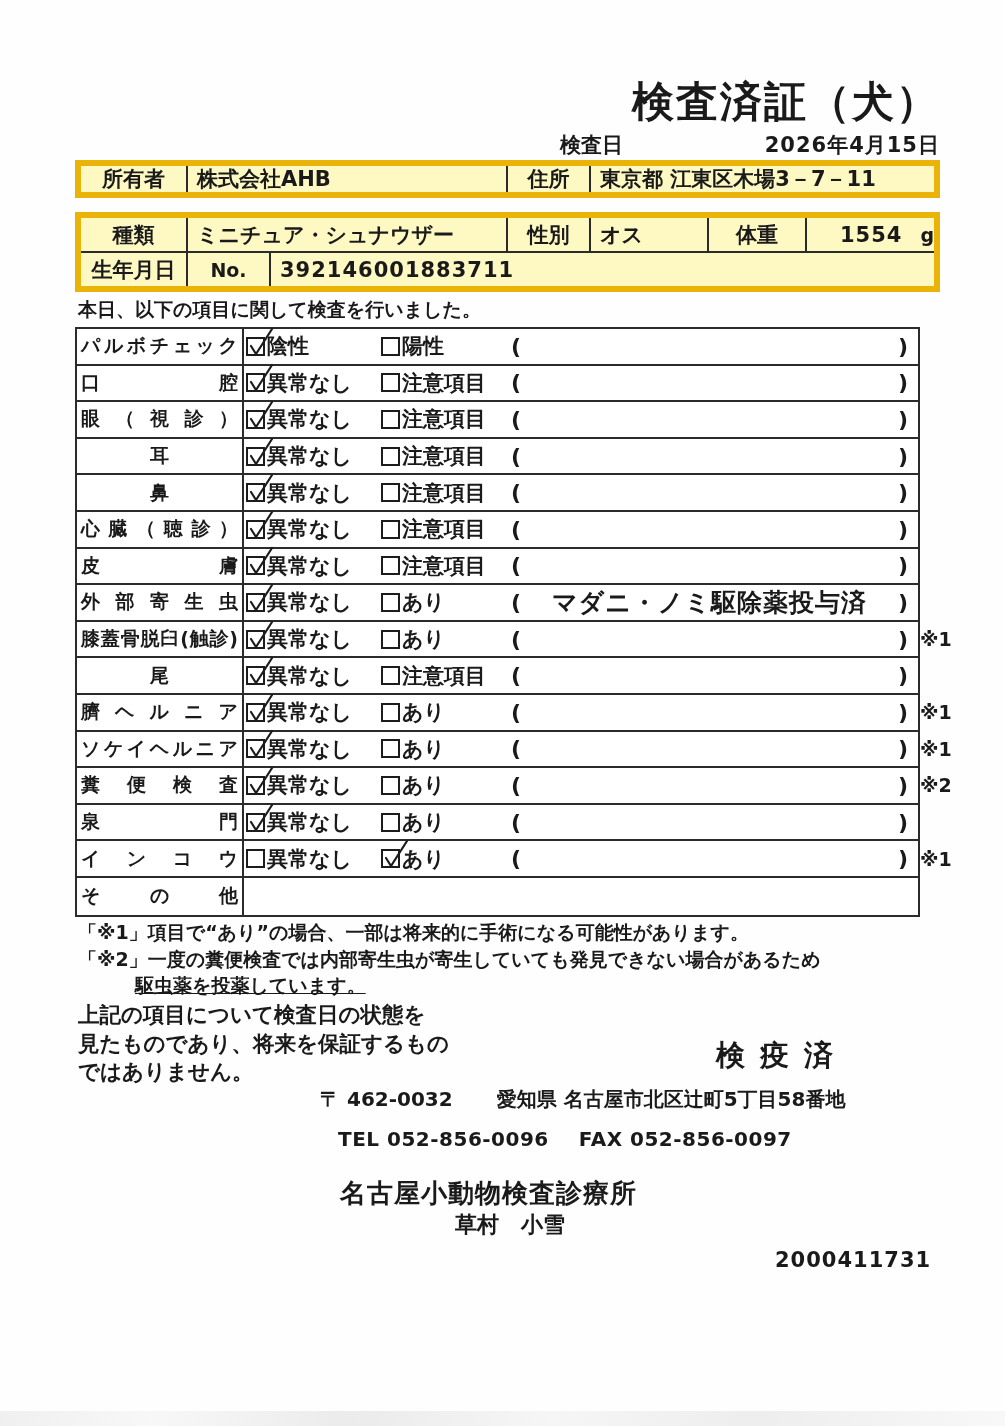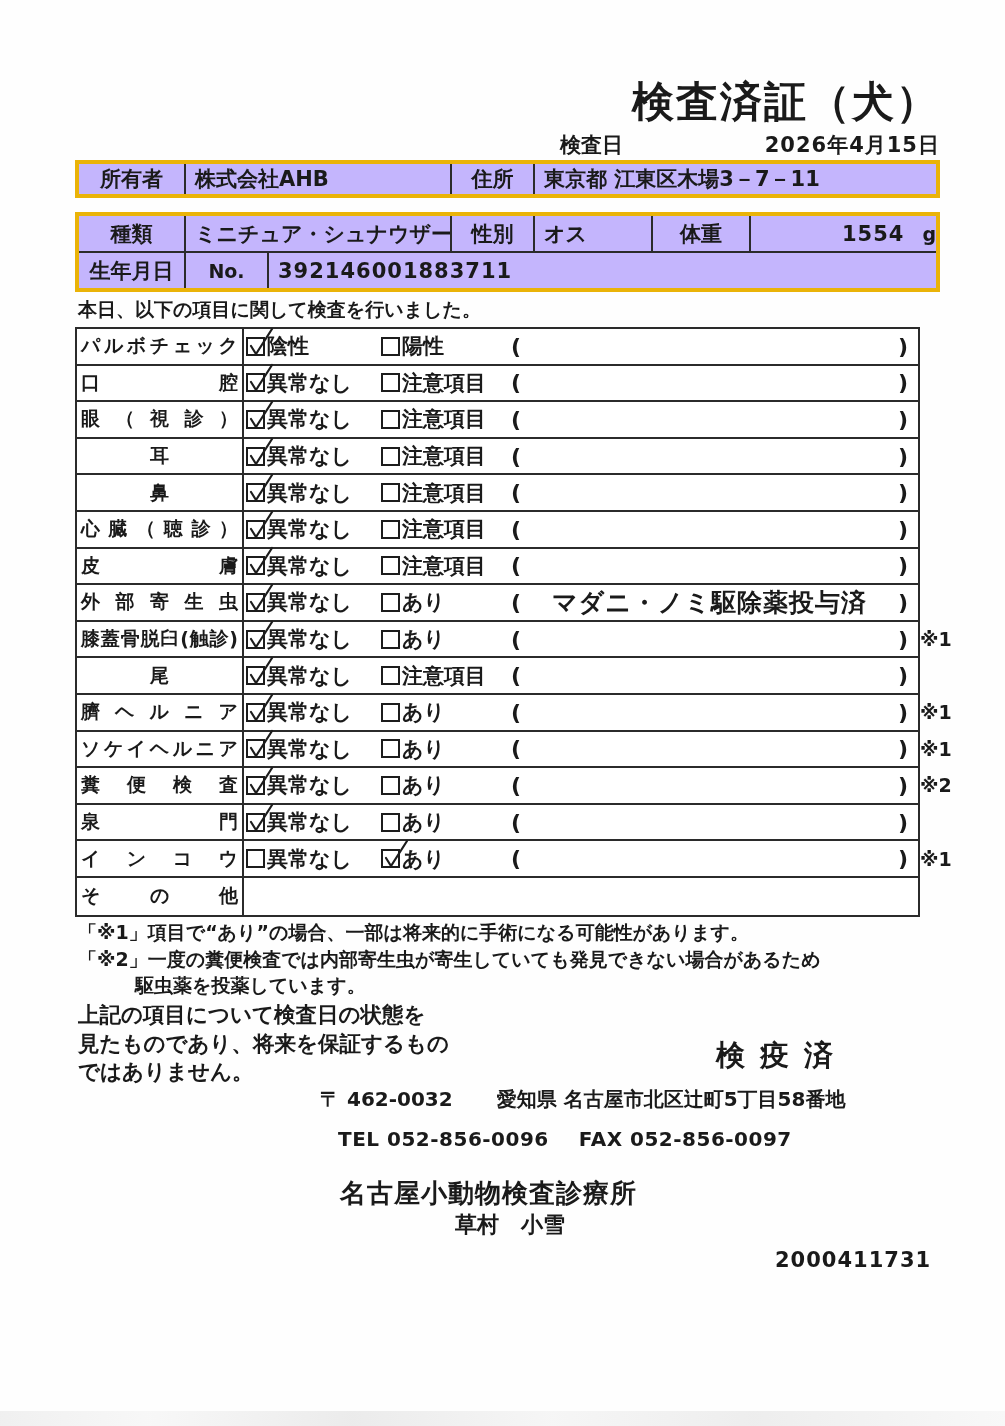--- a/index.html
+++ b/index.html
@@ -11,30 +11,30 @@
   .abs{position:absolute;}
   
   .title{
     left:75px;top:74px;width:865px;text-align:right;
     font-size:42px;font-weight:700;letter-spacing:2px;margin:0;
   }
   .date-row{left:75px;top:131px;width:865px;height:26px;}
   .date-label{position:absolute;left:485px;top:0;font-size:21px;font-weight:600;}
   .date-value{position:absolute;right:0;top:0;font-size:21px;font-weight:600;letter-spacing:1px;}
   
-  .ibox{border:4px solid #eab308;display:flex;flex-direction:column;box-sizing:border-box;background:#c4b5fd;}
+  .ibox{border:6px solid #eab308;display:flex;flex-direction:column;box-sizing:border-box;background:#fef9c3;}
   .owner-box{left:75px;top:160px;width:865px;height:38px;}
   .pet-box{left:75px;top:212px;width:865px;height:80px;}
   .irow{display:flex;flex:1;min-height:0;}
   .irow + .irow{border-top:2px solid #2b2b2b;}
   .cell{display:flex;align-items:center;box-sizing:border-box;font-size:21px;font-weight:600;white-space:nowrap;overflow:hidden;}
   .cell.bl{border-left:2px solid #2b2b2b;}
   .cell.lab{justify-content:center;}
   .cell.val{padding-left:9px;}
-  .w105{width:105px;flex:none;} .w332{width:266px;flex:none;}
+  .w105{width:105px;flex:none;} .w332{width:320px;flex:none;}
   .w83{width:83px;flex:none;} .w100{width:118px;flex:none;} .w98{width:98px;flex:none;}
   .grow{flex:1;}
   .weight-cell{justify-content:flex-end;}
   .weight-cell .unit{margin-left:18px;font-size:19px;}
   .no-cell{font-size:19px;}
   .num{letter-spacing:1px;}
   
   .intro{left:78px;top:297px;font-size:19px;font-weight:600;}
   
   .chk-table{left:75px;top:327px;width:845px;border:2px solid #2b2b2b;box-sizing:border-box;background:#fff;}
@@ -53,21 +53,21 @@
   .cb{width:15px;height:15px;border:2px solid #1c1c1c;flex:none;position:relative;margin-right:2px;background:#fff;}
   .cb .tick{display:none;position:absolute;left:-3px;top:-14px;width:30px;height:33px;}
   .cb.checked .tick{display:block;}
   .cb .tick path{fill:none;stroke:#1c1c1c;stroke-width:2.2px;stroke-linecap:round;}
   .paren{flex:1;display:flex;align-items:center;padding-right:10px;font-size:22px;font-weight:600;min-width:0;}
   .paren .pl,.paren .pr{flex:none;}
   .paren .paren-content{flex:1;text-align:center;font-size:25px;font-weight:700;letter-spacing:1px;white-space:nowrap;overflow:hidden;font-family:Liberation Mono, monospace;}
   .row-note{position:absolute;right:-44px;top:50%;transform:translateY(-50%);width:42px;font-size:19px;font-weight:600;}
   
   .fnote{left:78px;font-size:19px;font-weight:600;white-space:nowrap;}
-  .fn1{top:920px;} .fn2{top:947px;} .fn3{top:973px;padding-left:57px;}
+  .fn1{top:920px;} .fn2{top:947px;} .fn3{top:973px;padding-left:57px;text-decoration:underline;}
   
   .disclaimer{left:78px;top:1001px;font-size:21.5px;font-weight:700;line-height:28.5px;}
   
   .stamp{left:716px;top:1036px;font-size:29px;font-weight:700;letter-spacing:15px;white-space:nowrap;}
   .addr-row{left:320px;top:1086px;display:flex;gap:44px;font-size:20px;font-weight:600;white-space:nowrap;}
   .phone-row{left:338px;top:1127px;display:flex;gap:30px;font-size:20px;font-weight:600;white-space:nowrap;letter-spacing:0.5px;}
   .clinic-name{left:340px;top:1176px;font-size:26px;font-weight:600;letter-spacing:1px;white-space:nowrap;}
   .vet-name{left:455px;top:1210px;font-size:22px;font-weight:600;white-space:nowrap;}
   .serial{left:775px;top:1248px;font-size:21px;font-weight:600;letter-spacing:1px;}
   

